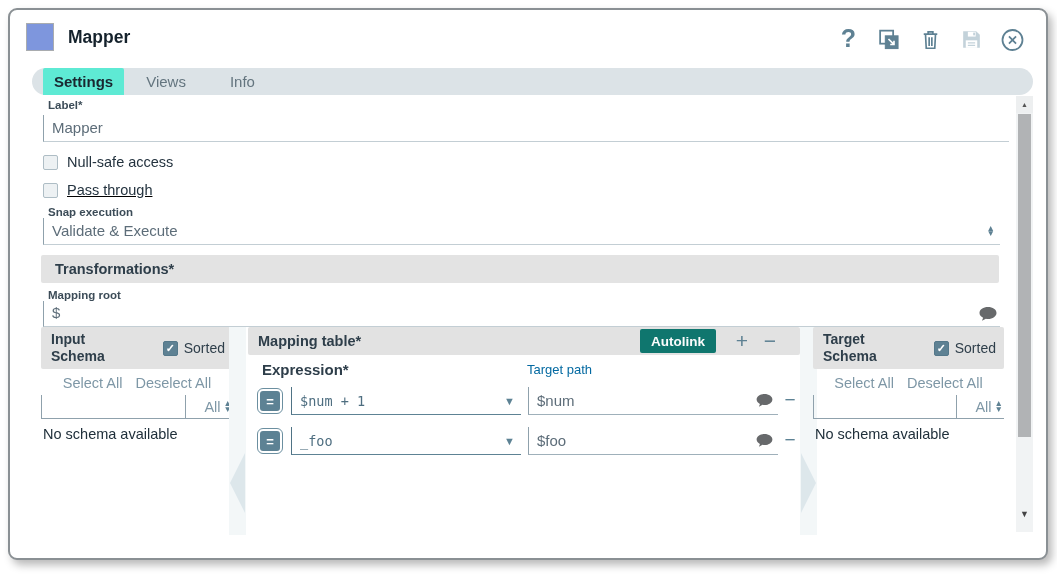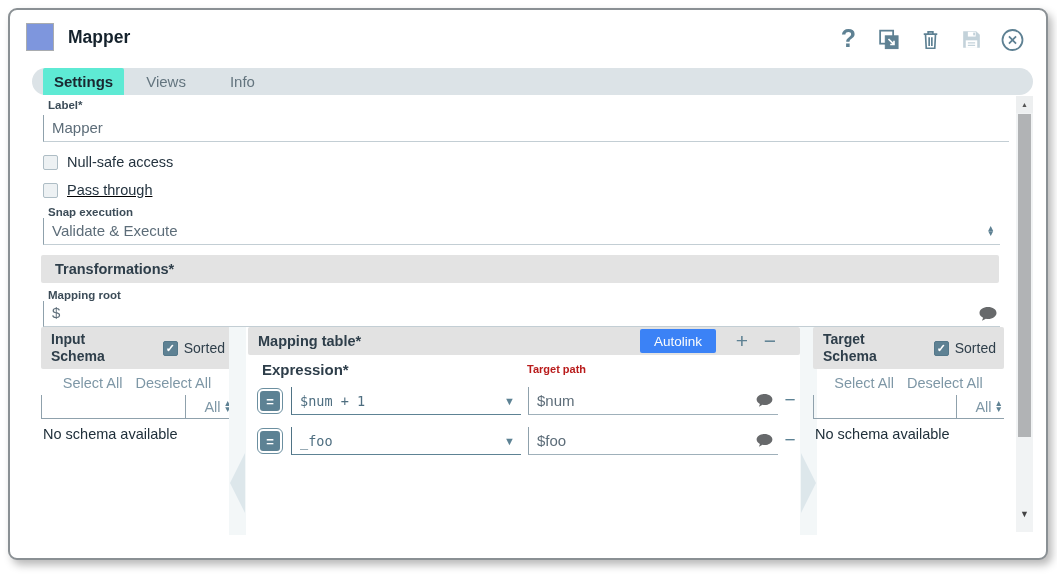--- a/index.html
+++ b/index.html
@@ -60,29 +60,29 @@
   .sp-filter input { flex:1; min-width:0; border:none; outline:none; background:transparent;
                      border-left:1px solid #8fa1ac; font-size:14px; padding:0 4px; color:#5d6d79; }
   .sp-scope { width:48px; border-left:1px solid #8fa1ac; display:flex; align-items:center;
               justify-content:flex-end; font-size:14.5px; color:#7e97a6; cursor:pointer; }
   .sp-scope .spinner { padding-right:1px; margin-left:3px; }
   .sp-empty { margin-top:7px; font-size:14.5px; color:#20303b; padding-left:2px; }
 
   .map-panel { position:absolute; top:317px; left:238px; width:552px; }
   .mp-header { height:28px; background:#e2e2e2; border-radius:2px; display:flex; align-items:center; padding:0 20px 0 10px; }
   .mp-title { flex:1; font-size:14.5px; font-weight:700; color:#2e3e4a; }
-  .autolink { width:76px; height:24px; background:#3b82f6; border-radius:2px; color:#fbfcfc;
-              font-size:13.5px; font-weight:400; display:flex; align-items:center; justify-content:center;
+  .autolink { width:76px; height:24px; background:#0f766e; border-radius:2px; color:#fbfcfc;
+              font-size:13.5px; font-weight:700; display:flex; align-items:center; justify-content:center;
               margin-right:16px; cursor:default; }
   .mp-plus, .mp-minus { color:#5E8193; font-size:21px; font-weight:400; width:20px; text-align:center;
                         line-height:24px; cursor:pointer; }
   .mp-plus { margin-right:8px; }
   .mp-cols { display:flex; align-items:center; height:24px; margin-top:2px; }
   .col-expr { margin-left:14px; width:265px; font-size:15px; font-weight:700; color:#2e3e4a; }
-  .col-target { font-size:11px; font-weight:700; color:#b91c1c; }
+  .col-target { font-size:13px; font-weight:400; color:#0369a1; }
   .map-row { display:flex; align-items:flex-start; margin-top:6px; height:34px; }
   .eq-btn { width:26px; height:26px; margin-left:9px; margin-top:1px; border:1px solid #6b8fa0;
             border-radius:6px; padding:2px; cursor:pointer; }
   .eq-inner { width:100%; height:100%; background:#5d8294; border-radius:3px; color:#fff;
               font-size:13px; font-weight:700; display:flex; align-items:center; justify-content:center; }
   .expr-wrap { margin-left:8px; width:230px; height:28px; display:flex; align-items:center;
                border-left:1px solid #4f7385; border-bottom:1px solid #5d8294; padding:0 6px 0 8px; }
   .expr-text { flex:1; font-family:"DejaVu Sans Mono", monospace; font-size:13.5px; color:#4e6e80; }
   .expr-caret { color:#5d8294; font-size:11px; cursor:pointer; }
   .target-wrap { margin-left:7px; flex:1; height:28px; display:flex; align-items:center;

